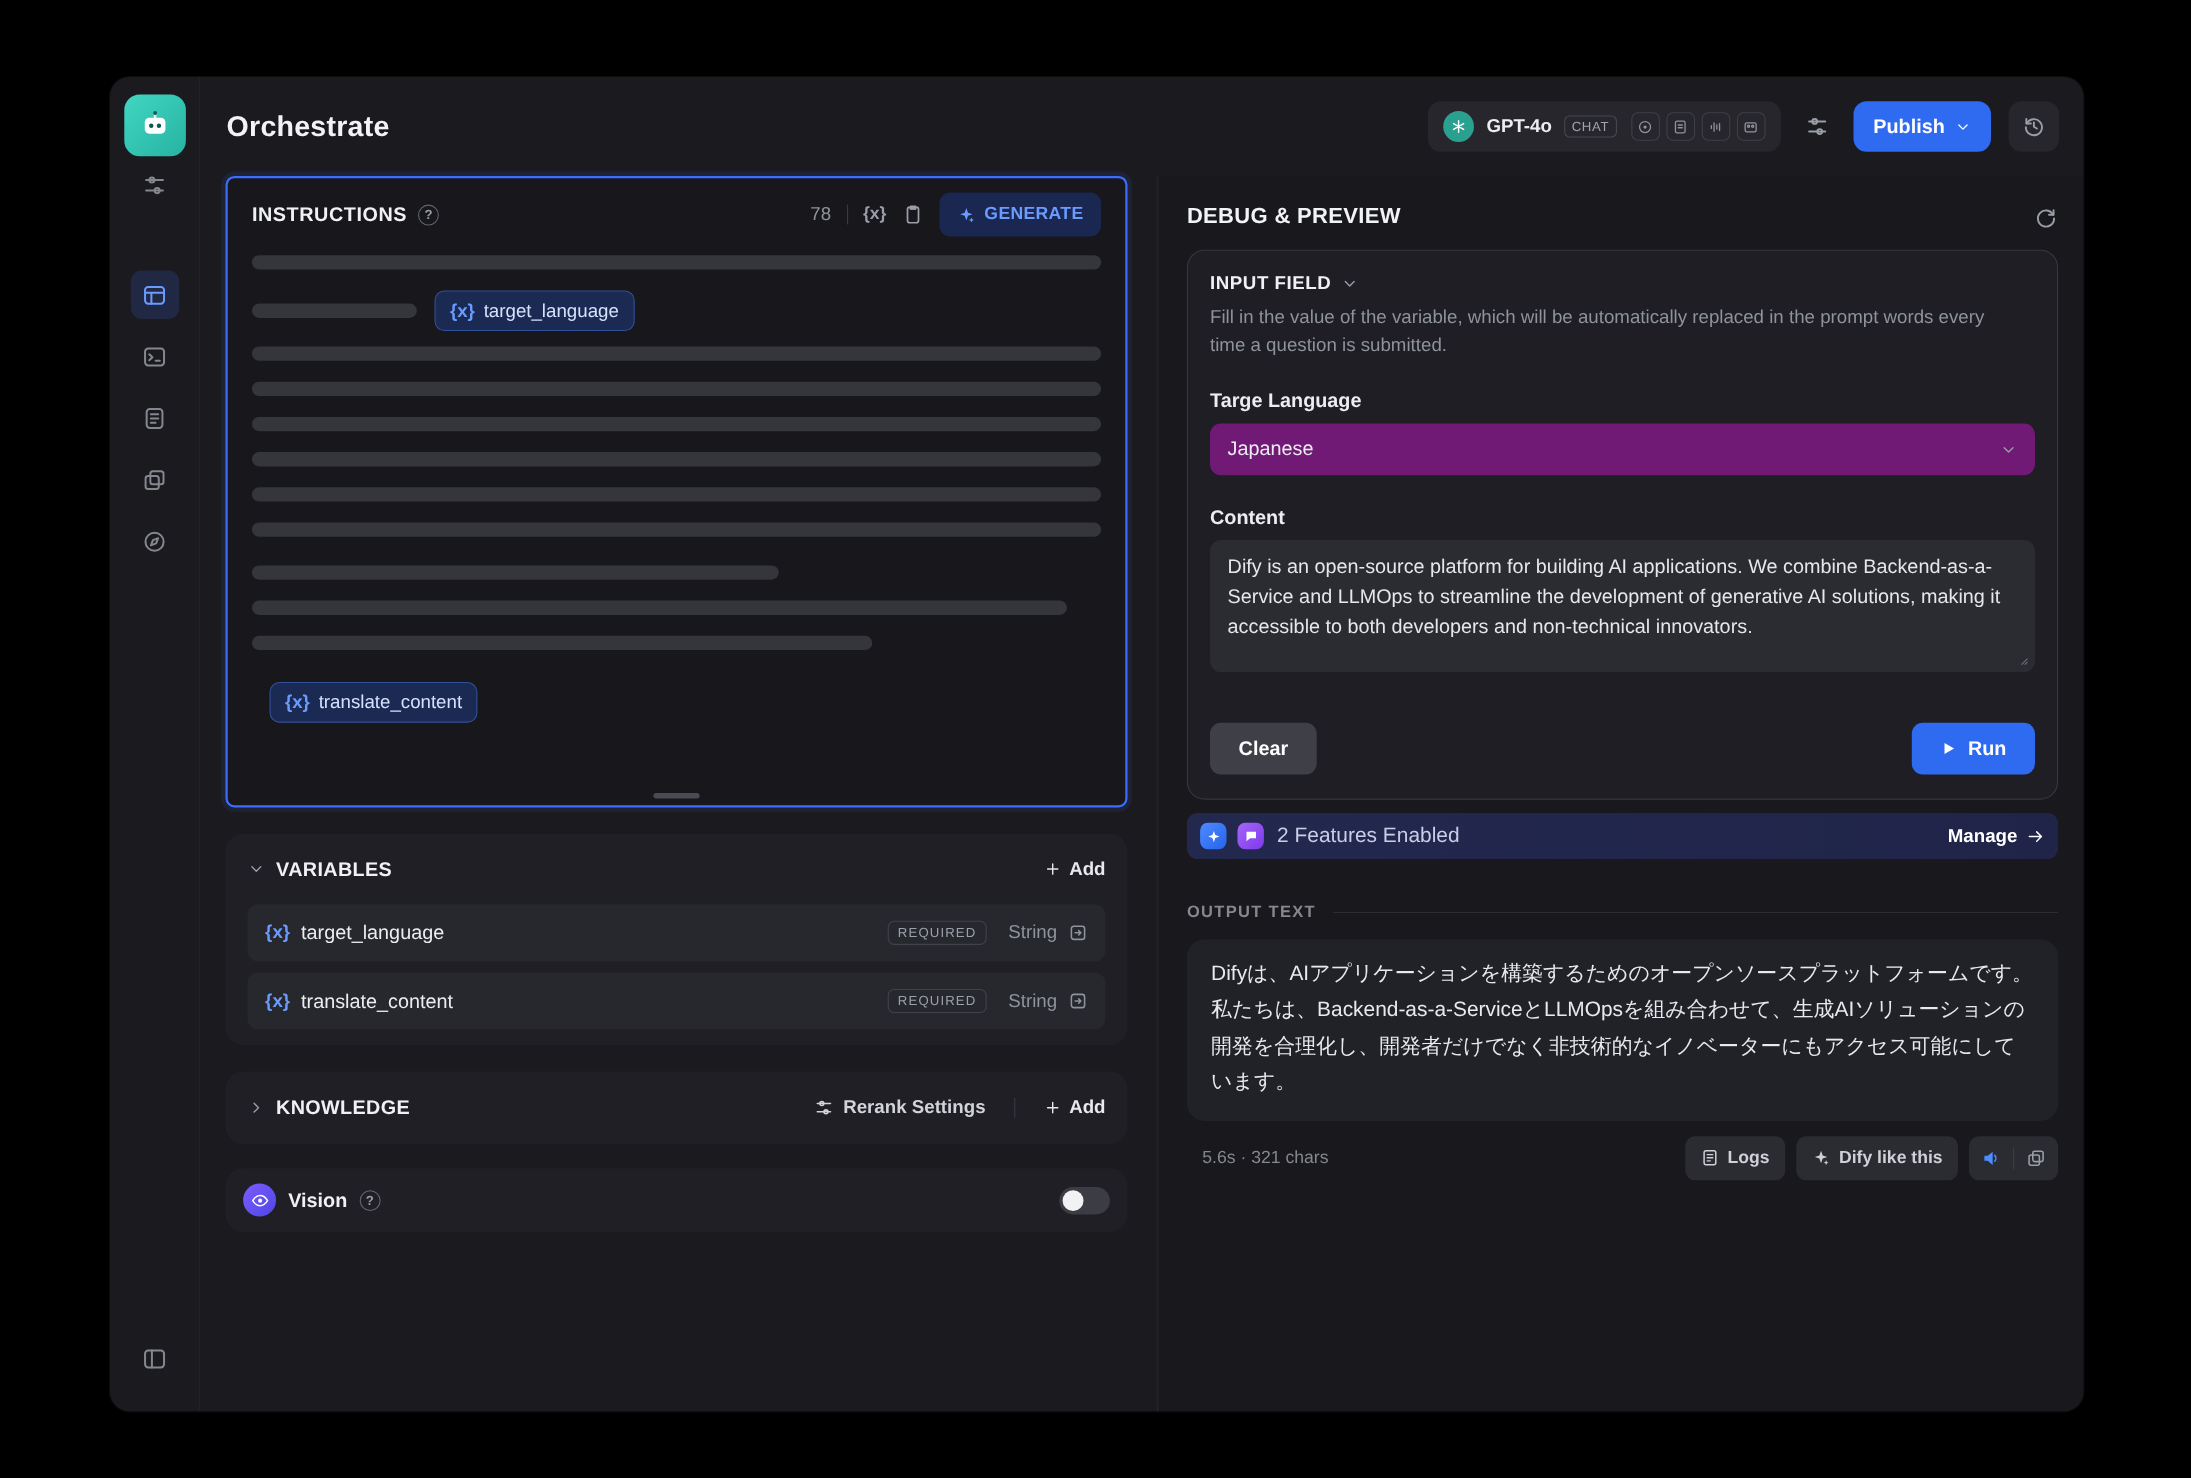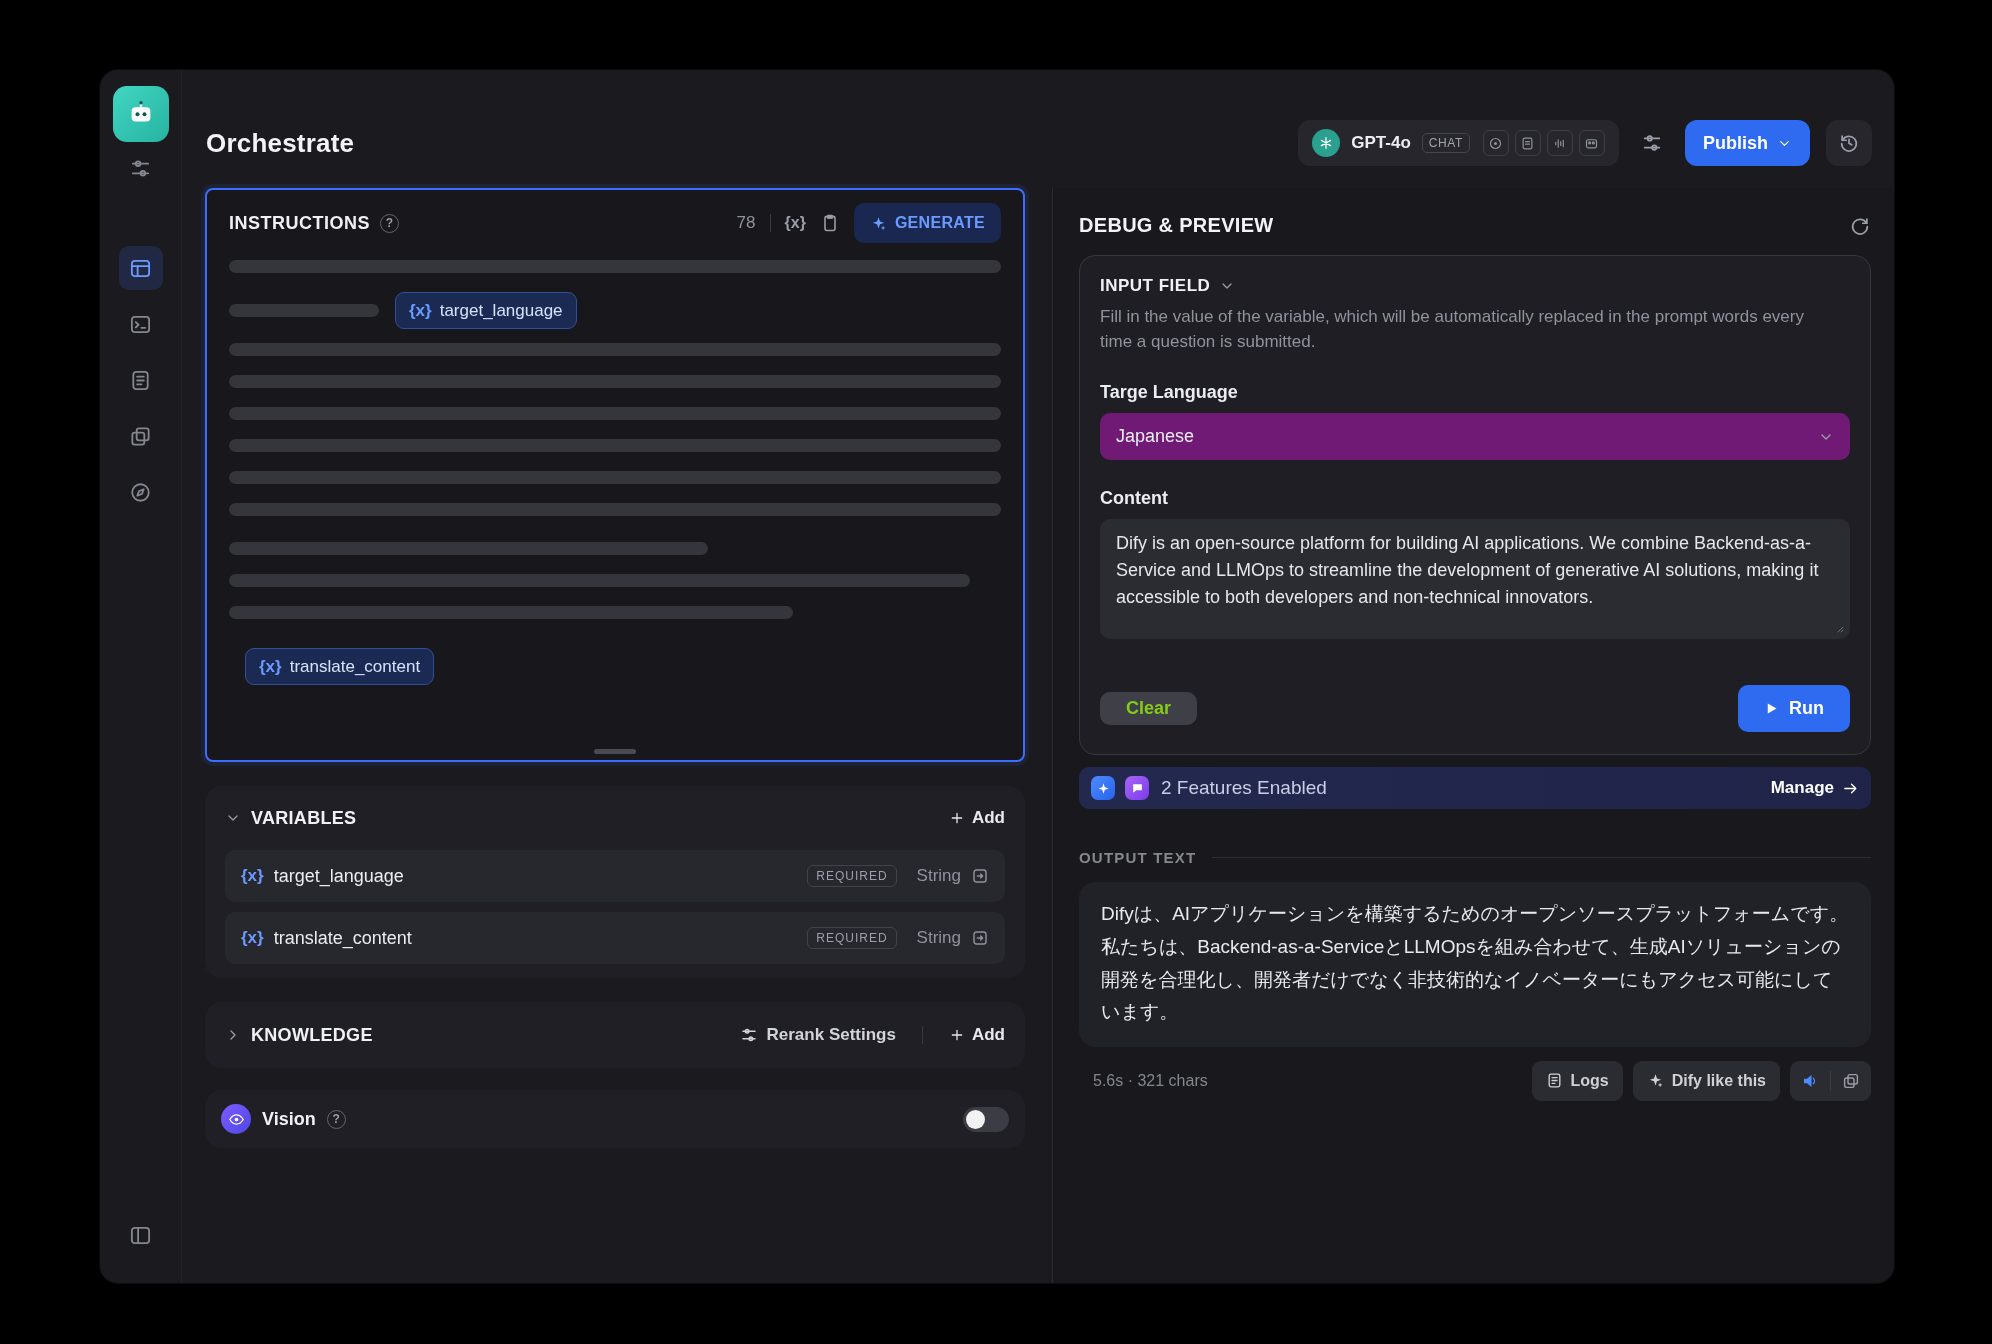--- a/index.html
+++ b/index.html
@@ -28,21 +28,21 @@
               display:flex; align-items:center; justify-content:center; cursor:pointer; }
   .side-btn { width:44px; height:44px; border-radius:10px; display:flex; align-items:center;
               justify-content:center; color:#84878f; cursor:pointer; }
   .side-btn svg { width:23px; height:23px; }
   .side-btn.settings { margin-top:4px; }
   .side-nav { display:flex; flex-direction:column; gap:12px; margin-top:56px; }
   .side-btn.active { background:rgba(72,118,255,.16); color:#6b9bff; }
   .side-btn.collapse { margin-top:auto; }
 
   
-  .content { flex:1; display:flex; flex-direction:column; min-width:0;margin-top:28px; }
+  .content { flex:1; display:flex; flex-direction:column; min-width:0; }
   .topbar { height:90px; display:flex; align-items:center; padding:0 22px 0 24px; flex:0 0 90px; }
   .topbar h1 { font-size:26px; font-weight:700; color:#f2f3f5; letter-spacing:.2px; }
   .top-right { margin-left:auto; display:flex; align-items:center; gap:16px; }
   .model-chip { height:46px; background:#26262c; border-radius:12px; display:flex;
                 align-items:center; gap:11px; padding:0 14px; cursor:pointer; }
   .openai { width:28px; height:28px; border-radius:50%; background:#2aa08e; color:#fff;
             display:flex; align-items:center; justify-content:center; }
   .openai svg { width:16px; height:16px; }
   .model-name { font-size:17px; font-weight:600; color:#ececf1; }
   .chat-badge { font-size:12px; color:#a0a4ad; border:1px solid #46464e; border-radius:5px;
@@ -147,22 +147,22 @@
   .select { margin-top:10px; height:47px; background:#701a75; border-radius:10px; display:flex;
             align-items:center; padding:0 16px; font-size:18px; color:#ecedf1; cursor:pointer; }
   .select .chev { margin-left:auto; }
   .ta-wrap { margin-top:10px; position:relative; }
   .content-input { width:100%; height:120px; background:#2b2b32; border:none; border-radius:10px;
                    padding:11px 16px; font-size:18px; line-height:1.5; color:#e6e7ec;
                    font-family:inherit; resize:none; display:block; outline:none; }
   .resize-corner { position:absolute; right:5px; bottom:5px; color:#6f737c; }
   .resize-corner svg { width:12px; height:12px; }
   .btn-row { margin-top:46px; display:flex; align-items:center; }
-  .clear-btn { height:33px; padding:0 26px; border:none; border-radius:10px; background:#3f3f47;
-               color:#84cc16; font-size:18px; font-weight:600; font-family:inherit; cursor:pointer; }
+  .clear-btn { height:47px; padding:0 26px; border:none; border-radius:10px; background:#3f3f47;
+               color:#ffffff; font-size:18px; font-weight:600; font-family:inherit; cursor:pointer; }
   .run-btn { margin-left:auto; height:47px; padding:0 26px; border:none; border-radius:10px;
              background:#2e6bf0; color:#fff; font-size:18px; font-weight:600; font-family:inherit;
              display:flex; align-items:center; gap:10px; cursor:pointer; }
   .run-btn svg { width:15px; height:15px; }
 
   .feature-bar { margin-top:12px; height:42px; border-radius:10px;
                  background:linear-gradient(90deg,#23284f,#202449); display:flex; align-items:center;
                  gap:10px; padding:0 12px; cursor:pointer; }
   .feat-icon { width:24px; height:24px; border-radius:7px; display:flex; align-items:center;
                justify-content:center; color:#fff; }

